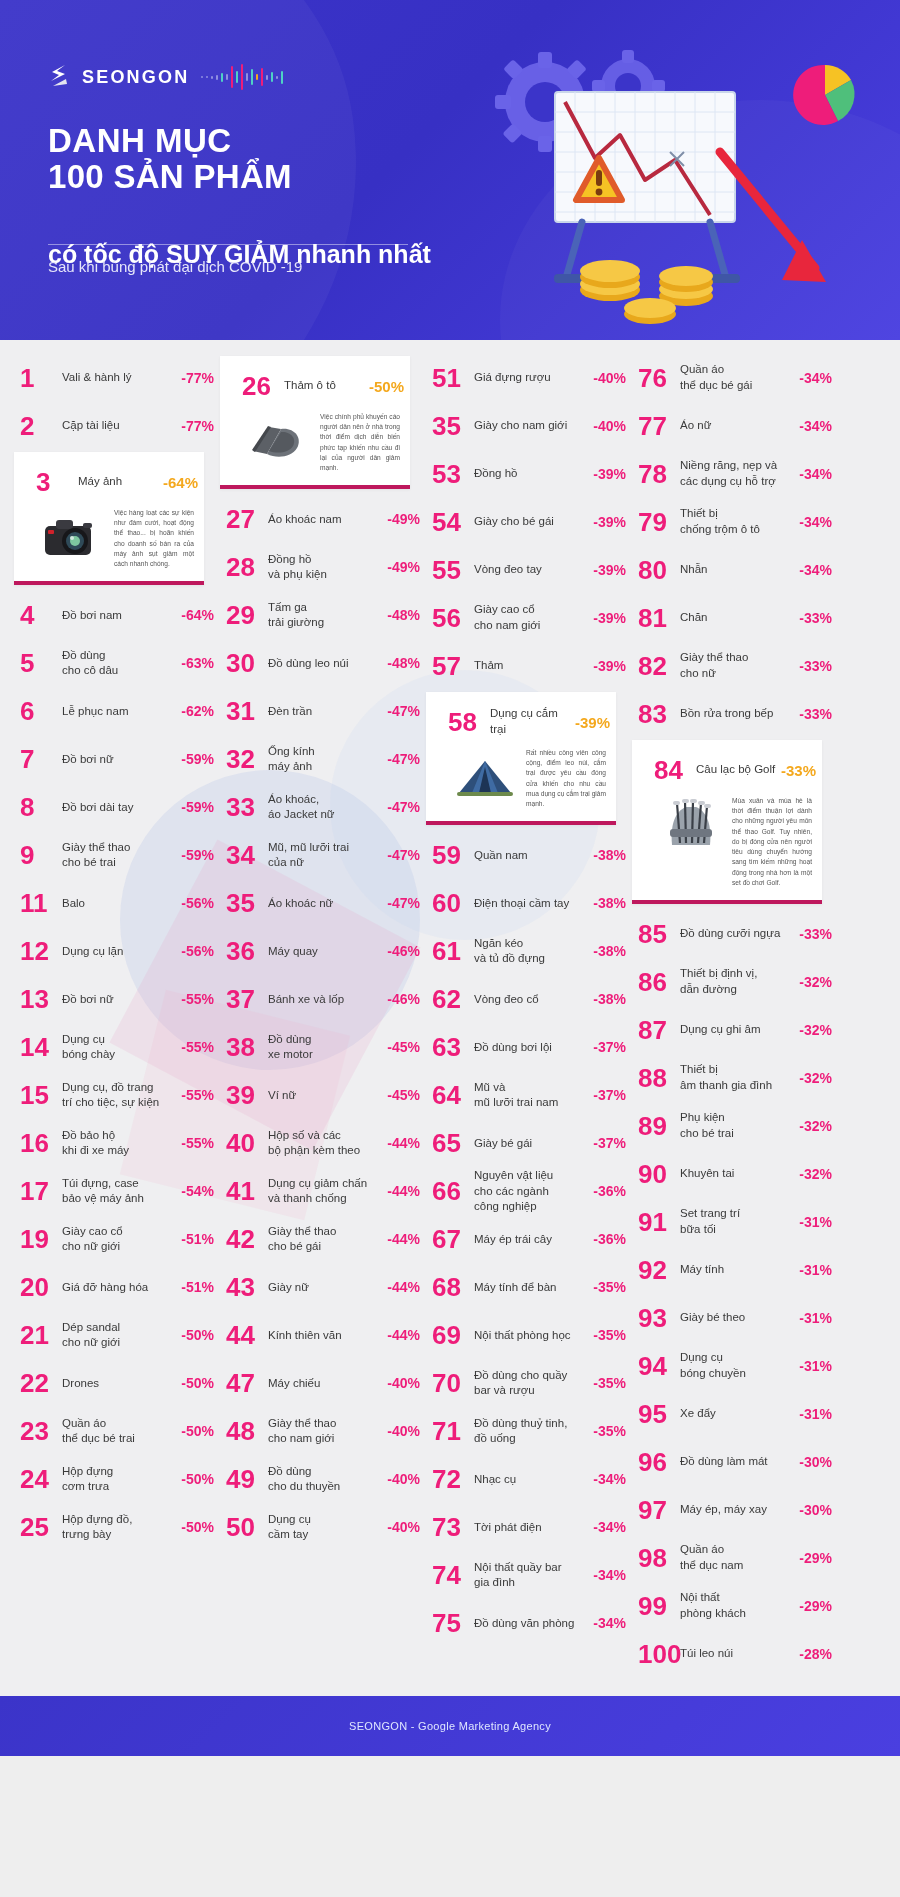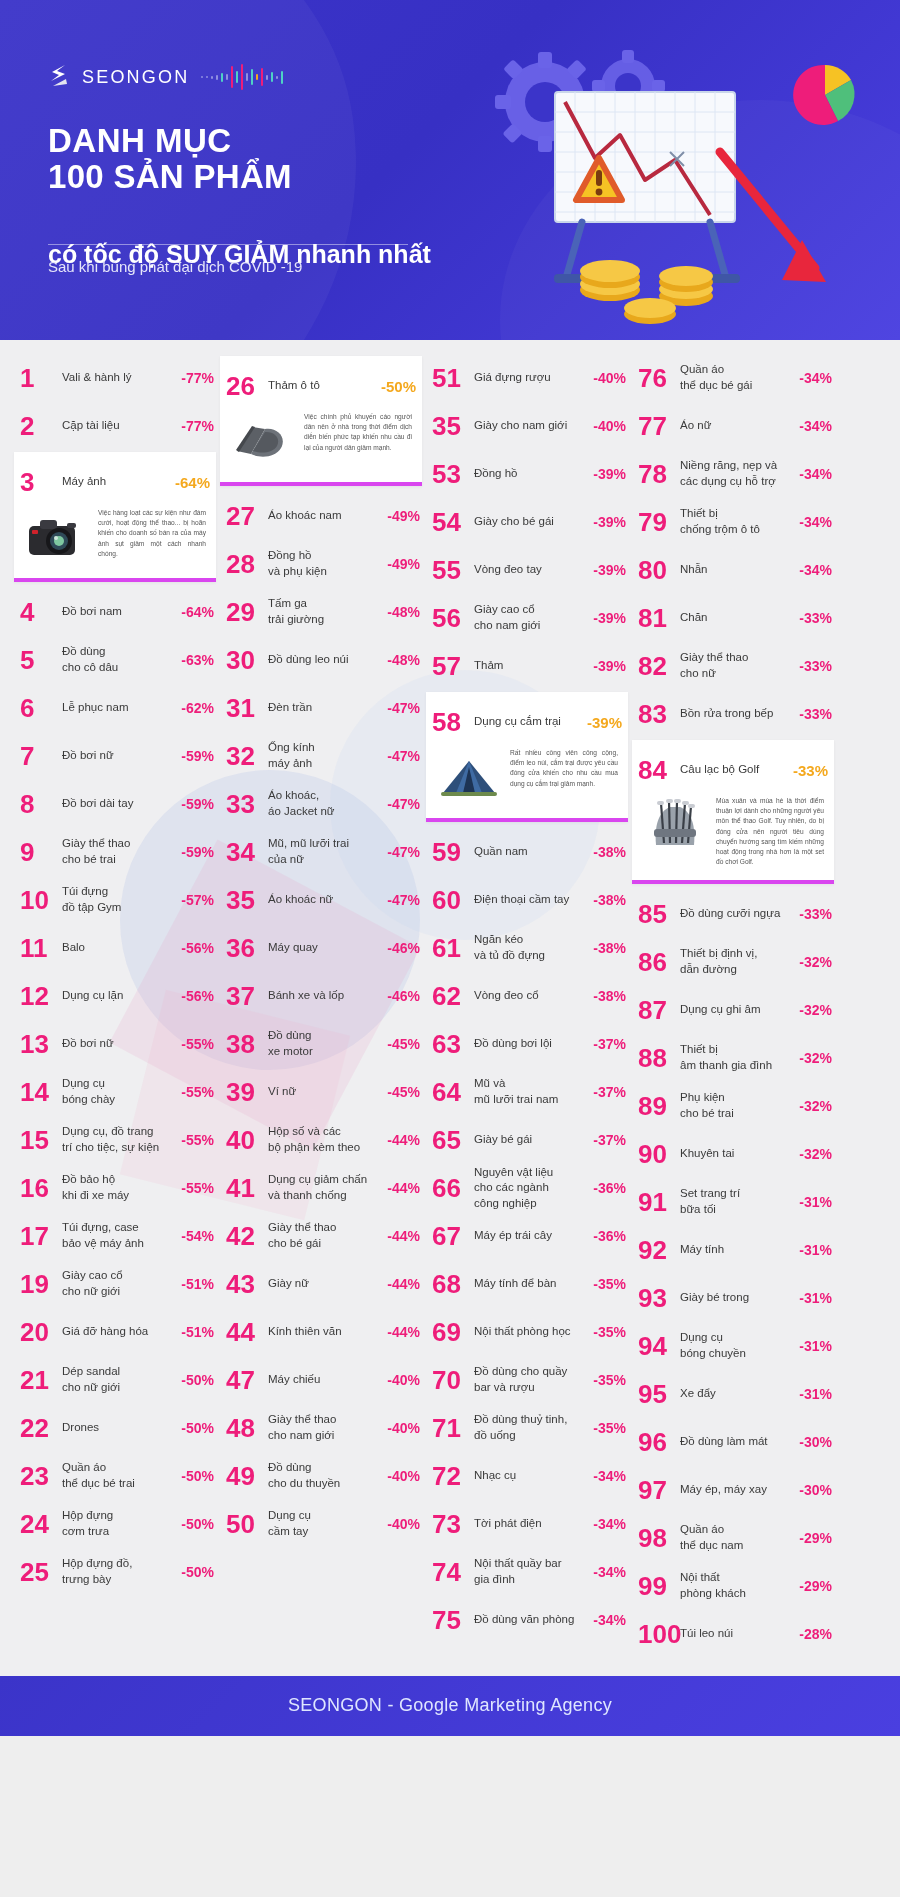--- a/index.html
+++ b/index.html
@@ -28,21 +28,21 @@
     transform:rotate(-8deg);
   }
   .hdr-blob2 {
     position:absolute; right:-120px; bottom:-200px;
     width:520px; height:440px;
     background:rgba(255,255,255,0.03);
     border-radius:50%;
   }
   .logo-row { position:absolute; left:45px; top:60px; display:flex; align-items:center; }
   .logo-mark { width:28px; height:30px; position:relative; margin-right:9px; }
-  .logo-text { color:#fff; font-size:18px; font-weight:normal; letter-spacing:2.2px; }
+  .logo-text { color:#fff; font-size:18px; font-weight:bold; letter-spacing:2.2px; }
   .eq { display:flex; align-items:center; margin-left:12px; height:34px; }
   .eq i { display:block; width:2px; margin-right:3px; border-radius:1px; }
 
   .h-kicker {
     position:absolute; left:48px; top:122px;
     color:#ffffff; font-size:33px; font-weight:bold; letter-spacing:.5px;
   }
   .h-big {
     position:absolute; left:48px; top:158px;
     color:#ffffff; font-size:33px; font-weight:bold; letter-spacing:.3px;text-align:right;
@@ -92,41 +92,41 @@
     flex:1 1 auto; color:#3a3a3a; font-size:11.5px; line-height:1.35;
     padding-right:4px;
   }
   .pct {
     color:#ee1d7a; font-weight:bold; font-size:14px; white-space:nowrap;
     flex:0 0 auto; text-align:right;
   }
 
   
   .card {
-    background:#ffffff; border-bottom:4px solid #d946ef;
-    padding:6px 0 8px 0; margin:2px 4px 6px 0;
+    background:#ffffff; border-bottom:4px solid #be185d;
+    padding:6px 0 8px 16px; margin:2px 16px 6px 0;
     box-shadow:0 1px 3px rgba(0,0,0,.05);
   }
   .card .pct { color:#f4a81d; font-size:15px; }
   .card-body { display:flex; align-items:flex-start; padding:2px 10px 4px 10px; }
   .card-pic {
     flex:0 0 66px; height:58px; margin-right:8px;
     display:flex; align-items:center; justify-content:center;
   }
   .card-txt {
     flex:1 1 auto; font-size:6.6px; line-height:1.55; color:#555;
     text-align:justify;
   }
 
   
   .footer {
     height:60px; background:linear-gradient(135deg,#3b34c9,#4a3fe0);
     display:flex; align-items:center; justify-content:center;
   }
-  .footer span { color:#dfe6ff; font-size:18px; letter-spacing:.3px; }
+  .footer span { color:#dfe6ff; font-size:11px; letter-spacing:.3px; }
 </style>
 </head>
 <body>
 
 <div class="page">
 
   <div class="header">
     <div class="hdr-blob"></div>
     <div class="hdr-blob2"></div>
 
@@ -314,25 +314,20 @@
           </div>
           <div class="row">
             <span class="num">8</span>
             <span class="lbl">Đồ bơi dài tay</span>
             <span class="pct">-59%</span>
           </div>
           <div class="row">
             <span class="num">9</span>
             <span class="lbl">Giày thể thao<br>cho bé trai</span>
             <span class="pct">-59%</span>
-          </div>
-          <div class="row">
-            <span class="num">10</span>
-            <span class="lbl">Túi đựng<br>đồ tập Gym</span>
-            <span class="pct">-57%</span>
           </div>
           <div class="row">
             <span class="num">11</span>
             <span class="lbl">Balo</span>
             <span class="pct">-56%</span>
           </div>
           <div class="row">
             <span class="num">12</span>
             <span class="lbl">Dụng cụ lặn</span>
             <span class="pct">-56%</span>
@@ -774,21 +769,21 @@
             <span class="lbl">Set trang trí<br>bữa tối</span>
             <span class="pct">-31%</span>
           </div>
           <div class="row">
             <span class="num">92</span>
             <span class="lbl">Máy tính</span>
             <span class="pct">-31%</span>
           </div>
           <div class="row">
             <span class="num">93</span>
-            <span class="lbl">Giày bé trong</span>
+            <span class="lbl">Giày bé theo</span>
             <span class="pct">-31%</span>
           </div>
           <div class="row">
             <span class="num">94</span>
             <span class="lbl">Dụng cụ<br>bóng chuyền</span>
             <span class="pct">-31%</span>
           </div>
           <div class="row">
             <span class="num">95</span>
             <span class="lbl">Xe đẩy</span>

